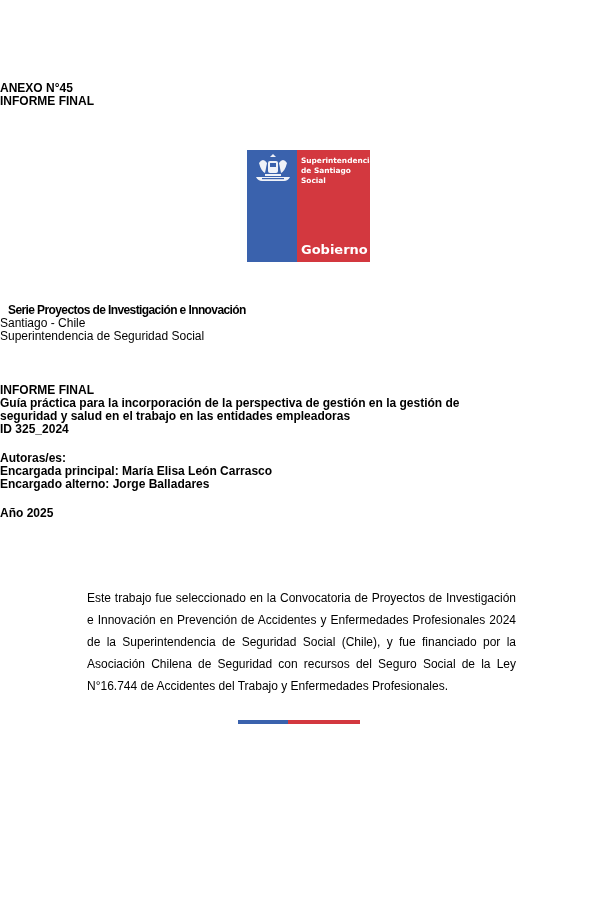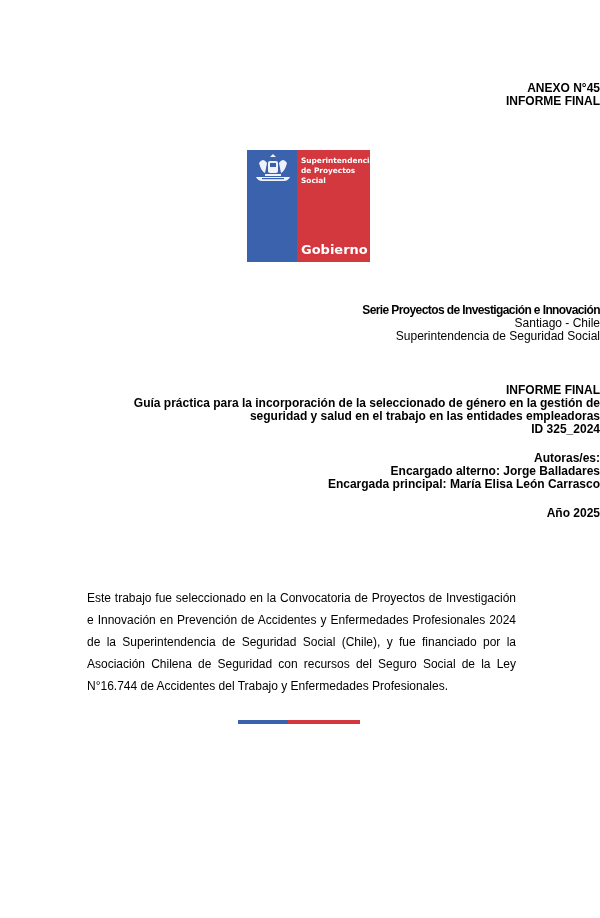--- a/index.html
+++ b/index.html
@@ -1,19 +1,19 @@
 <!DOCTYPE html>
 <html><head>
 <meta charset="utf-8">
 <style>
   html, body { margin: 0; padding: 0; background: #ffffff; }
   body { width: 600px; height: 918px; position: relative; overflow: hidden;
          font-family: "Liberation Sans", sans-serif; color: #000; }
   .abs { position: absolute; }
-  .center { left: 0; width: 600px; text-align: right; }
+  .center { left: 0; width: 600px; text-align: left; }
   .bold { font-weight: bold; }
   .line { display: block; font-size: 12px; line-height: 13px; }
   #annex { top: 82px; }
   #logo { left: 238px; top: 150px; width: 123px; height: 112px; display: flex; padding-left: 9px; }
   #logo .blue { width: 50px; height: 100%; background: #3a62ad; position: relative; }
   #logo .red { flex: 1; height: 100%; background: #d3383f; position: relative; color: #fff;
                font-family: "DejaVu Sans", sans-serif; }
   #logo .red .name { position: absolute; left: 4px; top: 6px; font-size: 7.4px; line-height: 10px; font-weight: bold; }
   #logo .red .gov { position: absolute; left: 4px; bottom: 5px; font-size: 13px; font-weight: bold; white-space: nowrap; }
   #logo .crest { position: absolute; left: 6px; top: 3px; width: 40px; height: 34px; }
@@ -48,44 +48,44 @@
       </g>
       <g fill="#3a62ad">
         <rect x="17" y="10" width="6" height="4"></rect>
         <rect x="9" y="25" width="22" height="1.2"></rect>
       </g>
     </svg>
   </div>
   <div class="red">
     <div class="name">
       <div>Superintendencia</div>
-      <div>de Proyectos</div>
+      <div>de Santiago</div>
       <div>Social</div>
     </div>
     <div class="gov">Gobierno de Chile</div>
   </div>
 </div>
 
 <div id="series" class="abs center">
   <span class="line title">Serie Proyectos de Investigación e Innovación</span>
   <span class="line">Santiago - Chile</span>
   <span class="line">Superintendencia de Seguridad Social</span>
 </div>
 
 <div id="report" class="abs center bold">
   <span class="line">INFORME FINAL</span>
-  <span class="line">Guía práctica para la incorporación de la seleccionado de género en la gestión de</span>
+  <span class="line">Guía práctica para la incorporación de la perspectiva de gestión en la gestión de</span>
   <span class="line">seguridad y salud en el trabajo en las entidades empleadoras</span>
   <span class="line">ID 325_2024</span>
 </div>
 
 <div id="authors" class="abs center bold">
   <span class="line">Autoras/es:</span>
+  <span class="line">Encargada principal: María Elisa León Carrasco</span>
   <span class="line">Encargado alterno: Jorge Balladares</span>
-  <span class="line">Encargada principal: María Elisa León Carrasco</span>
 </div>
 
 <div id="year" class="abs center bold">
   <span class="line">Año 2025</span>
 </div>
 
 <div id="body-text" class="abs">Este trabajo fue seleccionado en la Convocatoria de Proyectos de Investigación e Innovación en Prevención de Accidentes y Enfermedades Profesionales 2024 de la Superintendencia de Seguridad Social (Chile), y fue financiado por la Asociación Chilena de Seguridad con recursos del Seguro Social de la Ley N°16.744 de Accidentes del Trabajo y Enfermedades Profesionales.</div>
 
 <div id="bar" class="abs">
   <div class="b"></div>

